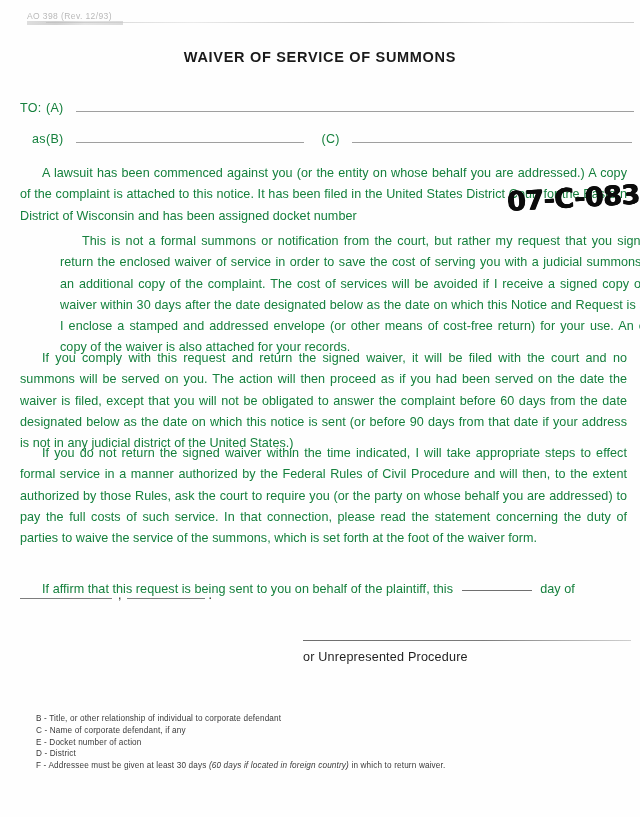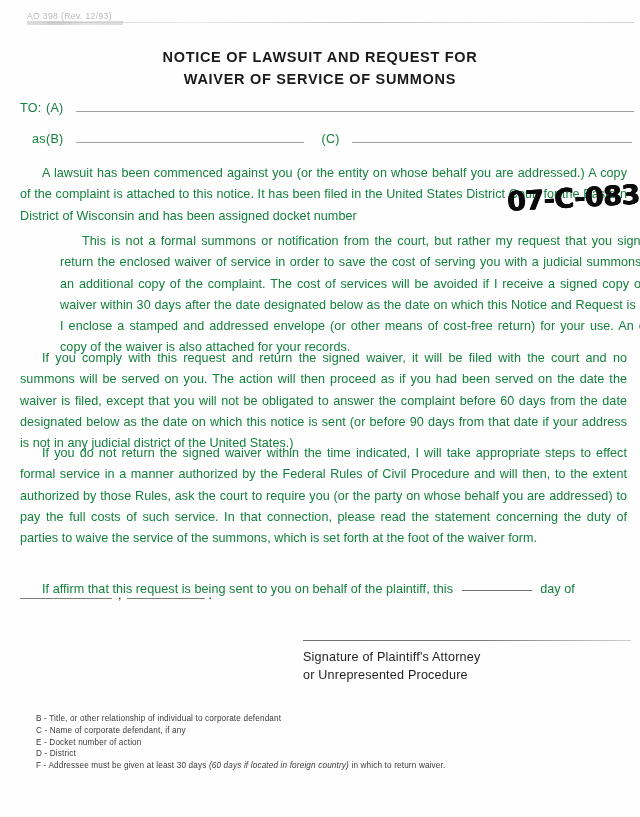--- a/index.html
+++ b/index.html
@@ -194,21 +194,20 @@
 </head>
 <body>
 
 <div class="page">
 
   <div class="form-no">AO 398 (Rev. 12/93)</div>
   <div class="form-no-smudge"></div>
   <div class="top-rule"></div>
 
   <div class="title">
-    <span>NOTICE OF LAWSUIT AND REQUEST FOR</span>
     <span>WAIVER OF SERVICE OF SUMMONS</span>
   </div>
 
   <div class="field-row" id="row-to">
     <span class="field-label lbl-to">TO:</span>
     <span class="field-label lbl-par">(A)</span>
     <span class="blank-line"></span>
   </div>
 
   <div class="field-row" id="row-as">
@@ -249,21 +248,20 @@
   <div class="date-line">
     <span class="date-blank-1"></span>
     <span class="date-comma">,</span>
     <span class="date-blank-2"></span>
     <span class="date-period">.</span>
   </div>
 
   <div class="sig-block">
     <div class="sig-rule"></div>
     <div class="sig-caption">
-      <span>Signature of Plaintiff's Attorney</span>
       <span>or Unrepresented Procedure</span>
     </div>
   </div>
 
   <div class="footnotes">
     <div>B - Title, or other relationship of individual to corporate defendant</div>
     <div>C - Name of corporate defendant, if any</div>
     <div>E - Docket number of action</div>
     <div>D - District</div>
     <div><span>F - Addressee must be given at least 30 days </span><i>(60 days if located in foreign country)</i><span> in which to return waiver.</span></div>

